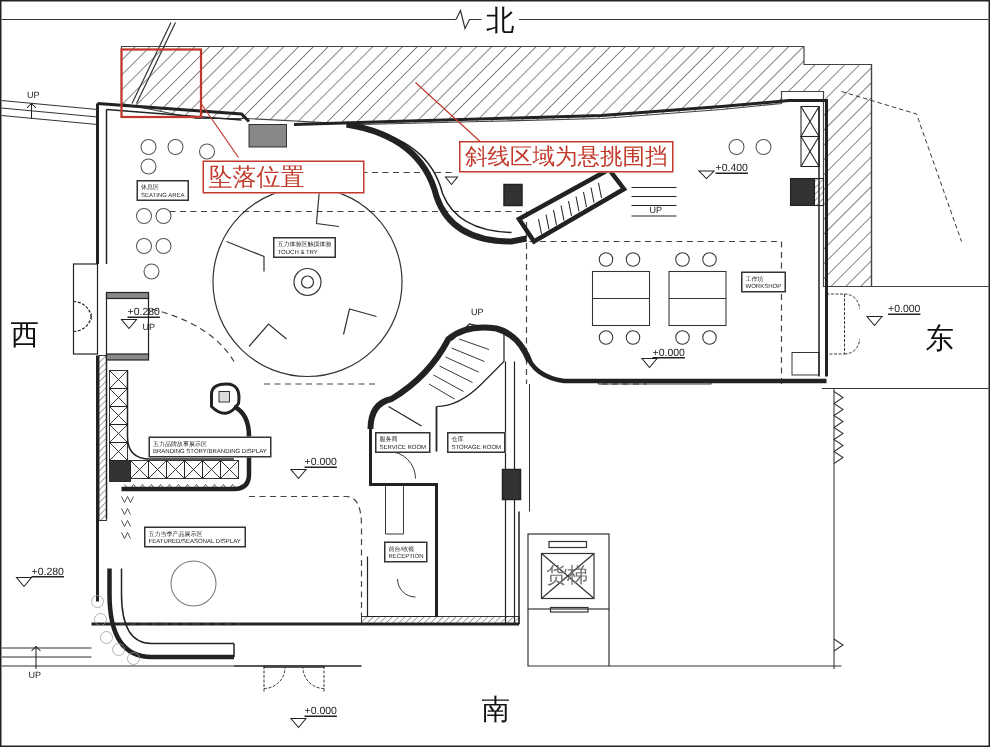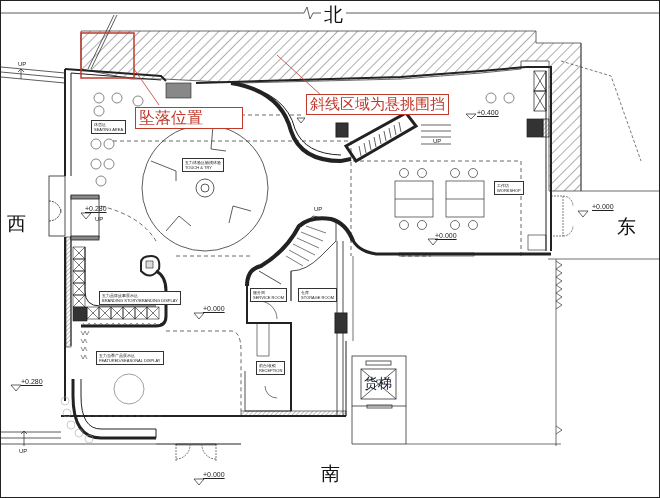--- a/index.html
+++ b/index.html
@@ -4,21 +4,21 @@
 <style>
   html,body{margin:0;padding:0;background:#fff;}
   body{width:660px;height:498px;overflow:hidden;font-family:"Liberation Sans",sans-serif;}
   #frame{position:relative;width:658px;height:496px;border:1px solid #222;background:#fff;overflow:hidden;}
   svg{position:absolute;left:0;top:0;}
   .compass{position:absolute;font-family:"DejaVu Sans",sans-serif;font-size:19px;color:#111;line-height:1;}
   .callout{position:absolute;border:1px solid #c0392b;background:#fff;color:#c0392b;font-family:"DejaVu Serif",serif;line-height:1;padding:2px 3px;white-space:nowrap;}
   .roomlabel{position:absolute;border:1px solid #333;background:#fff;font-size:4px;line-height:5px;padding:1px 2px;color:#222;white-space:nowrap;}
   .elev{position:absolute;font-size:7px;color:#222;text-decoration:underline;white-space:nowrap;}
   .up{position:absolute;font-size:6px;color:#222;}
-  .lift{position:absolute;font-family:Liberation Mono, monospace;font-size:14px;color:#0f172a;}
+  .lift{position:absolute;font-family:Liberation Mono, monospace;font-size:14px;color:#737373;}
 </style>
 </head>
 <body>
 
 <div id="frame">
 
 <svg width="660" height="498" viewBox="0 0 660 498">
   <defs>
     <pattern id="hatch" patternUnits="userSpaceOnUse" width="7" height="7" patternTransform="rotate(45)">
       <line x1="0" y1="0" x2="0" y2="7" stroke="#333" stroke-width="0.8"></line>

